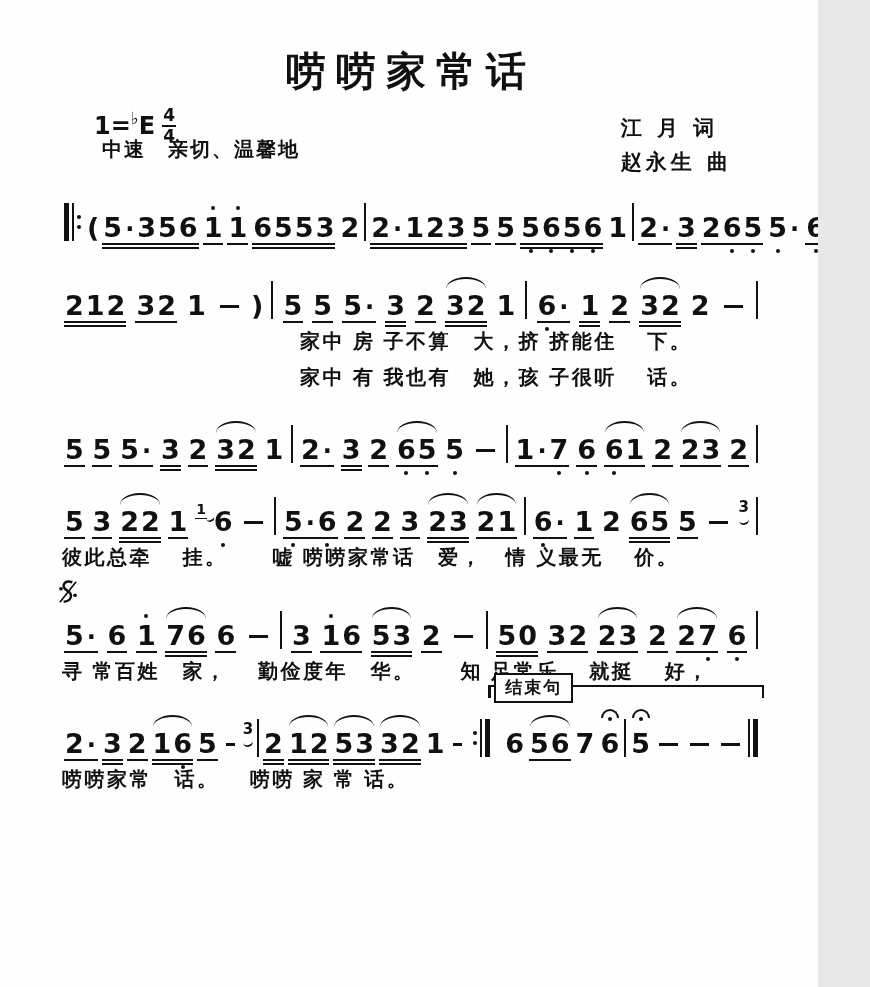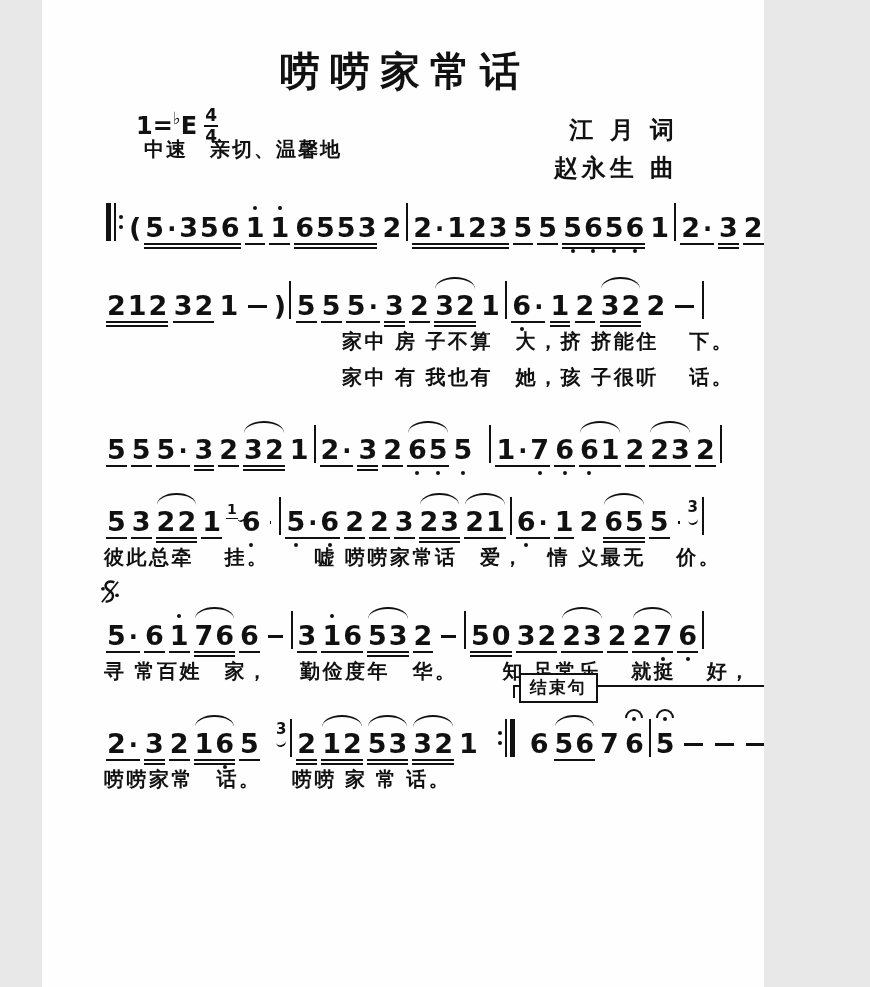--- a/index.html
+++ b/index.html
@@ -1,41 +1,41 @@
 <!DOCTYPE html>
 <html><head>
 <meta charset="utf-8">
 <style>
   html,body{margin:0;padding:0;background:#e8e8e8;}
   body{width:870px;height:987px;}
   .page{
-    width:722px;height:987px;box-sizing:border-box;
+    width:818px;height:987px;box-sizing:border-box;
     background:#fefefe;color:#111;
     padding:30px 58px 10px 62px;
     font-family:"DejaVu Sans","Liberation Sans",sans-serif;
-    overflow:hidden;position:relative;margin-left:42px;
+    overflow:hidden;position:relative;
   }
   
   .title{
     text-align:center;font-size:40px;font-weight:bold;letter-spacing:10px;
     font-family:"DejaVu Serif","Liberation Serif",serif;
     margin:14px 0 6px 0;
   }
   .head-row{position:relative;height:74px;}
   .keysig{
     position:absolute;left:32px;top:2px;
     font-size:24px;font-weight:bold;display:flex;align-items:center;
   }
   .keysig .flat{font-size:17px;vertical-align:super;position:relative;top:-8px;}
   .meter{display:inline-flex;flex-direction:column;align-items:center;margin-left:7px;
          font-size:17px;line-height:1;font-weight:bold;}
   .meter .mline{width:14px;height:2px;background:#111;margin:1px 0;}
   .credits{
-    position:absolute;right:28px;top:6px;text-align:right;
-    font-size:24px;font-weight:600;line-height:1.6;letter-spacing:4px;
+    position:absolute;right:28px;top:6px;text-align:left;
+    font-size:21px;font-weight:600;line-height:1.6;letter-spacing:4px;
     font-family:"DejaVu Serif","Liberation Serif",serif;
   }
   .tempo{
     position:absolute;left:40px;bottom:16px;
     font-size:20px;font-weight:bold;letter-spacing:2px;
     font-family:"DejaVu Serif","Liberation Serif",serif;
   }
   
   .system{position:relative;margin-bottom:10px;}
   .notes{

